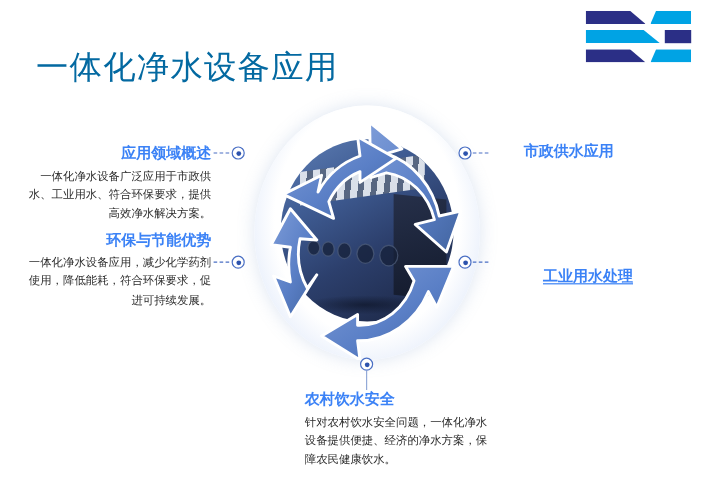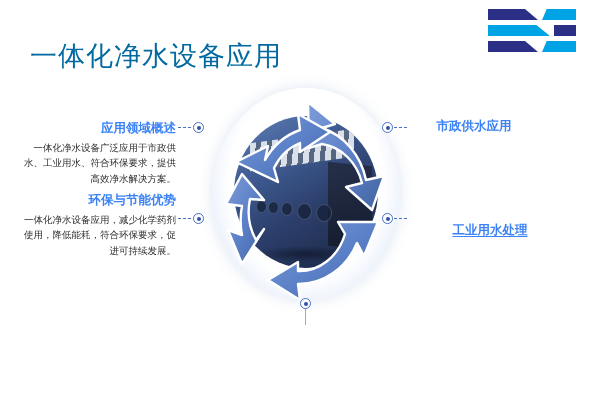--- a/index.html
+++ b/index.html
@@ -307,14 +307,18 @@
   </div>
 
   <div class="block right blk-municipal">
     <h3>市政供水应用</h3>
   </div>
 
   <div class="block right blk-industrial">
     <h3 class="underlined">工业用水处理</h3>
   </div>
 
+  <div class="block bottom blk-rural">
+    <h3>农村饮水安全</h3>
+    <p>针对农村饮水安全问题，一体化净水设备提供便捷、经济的净水方案，保障农民健康饮水。</p>
+  </div>
 
 </div>
 
 </body></html>

